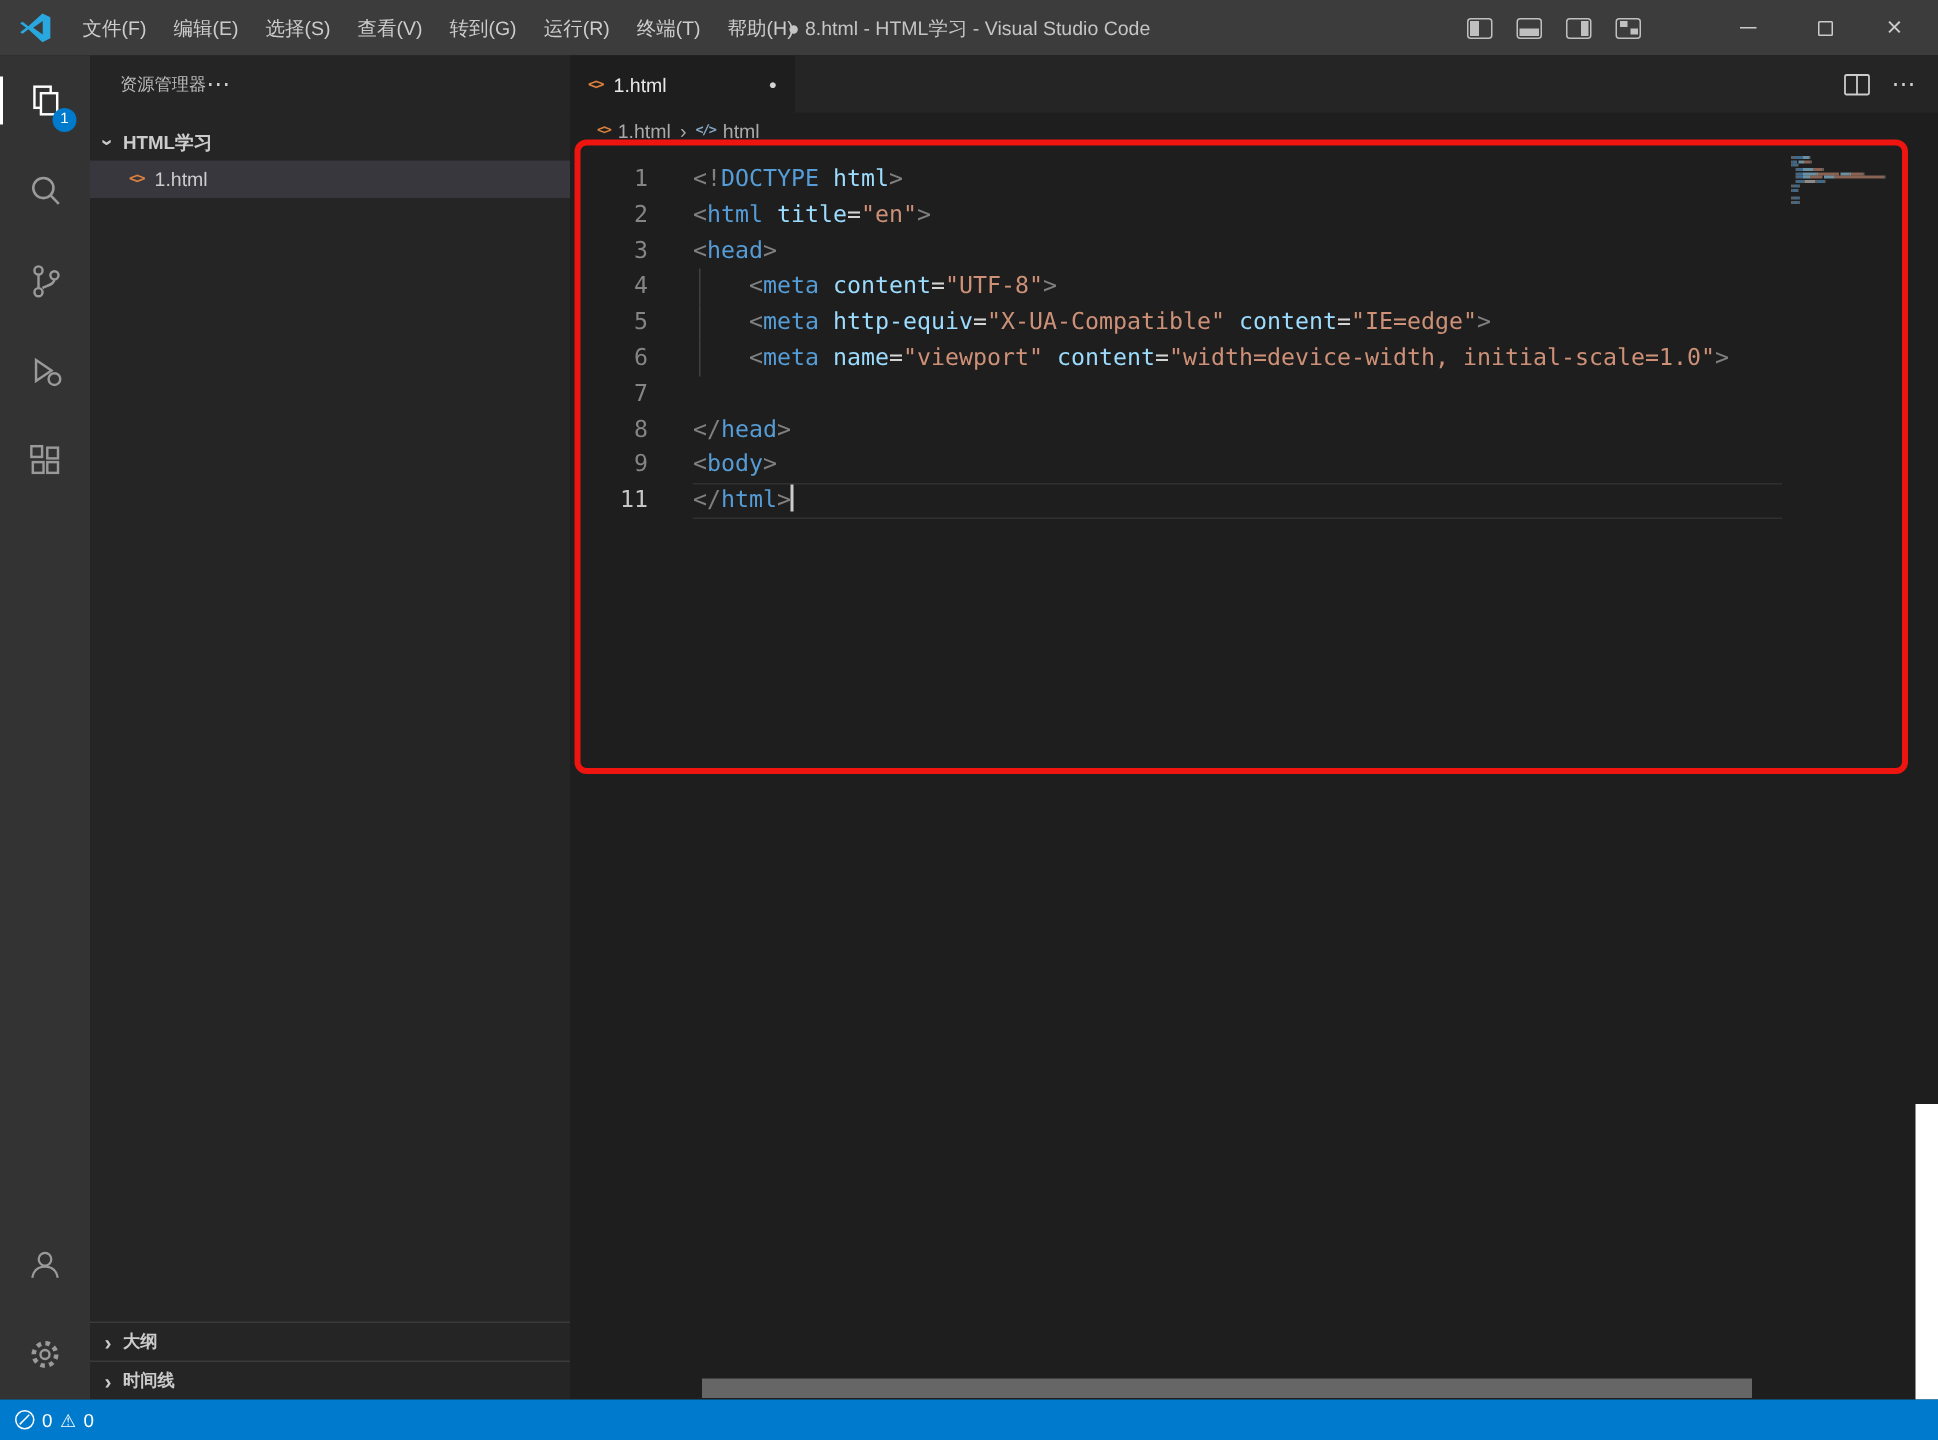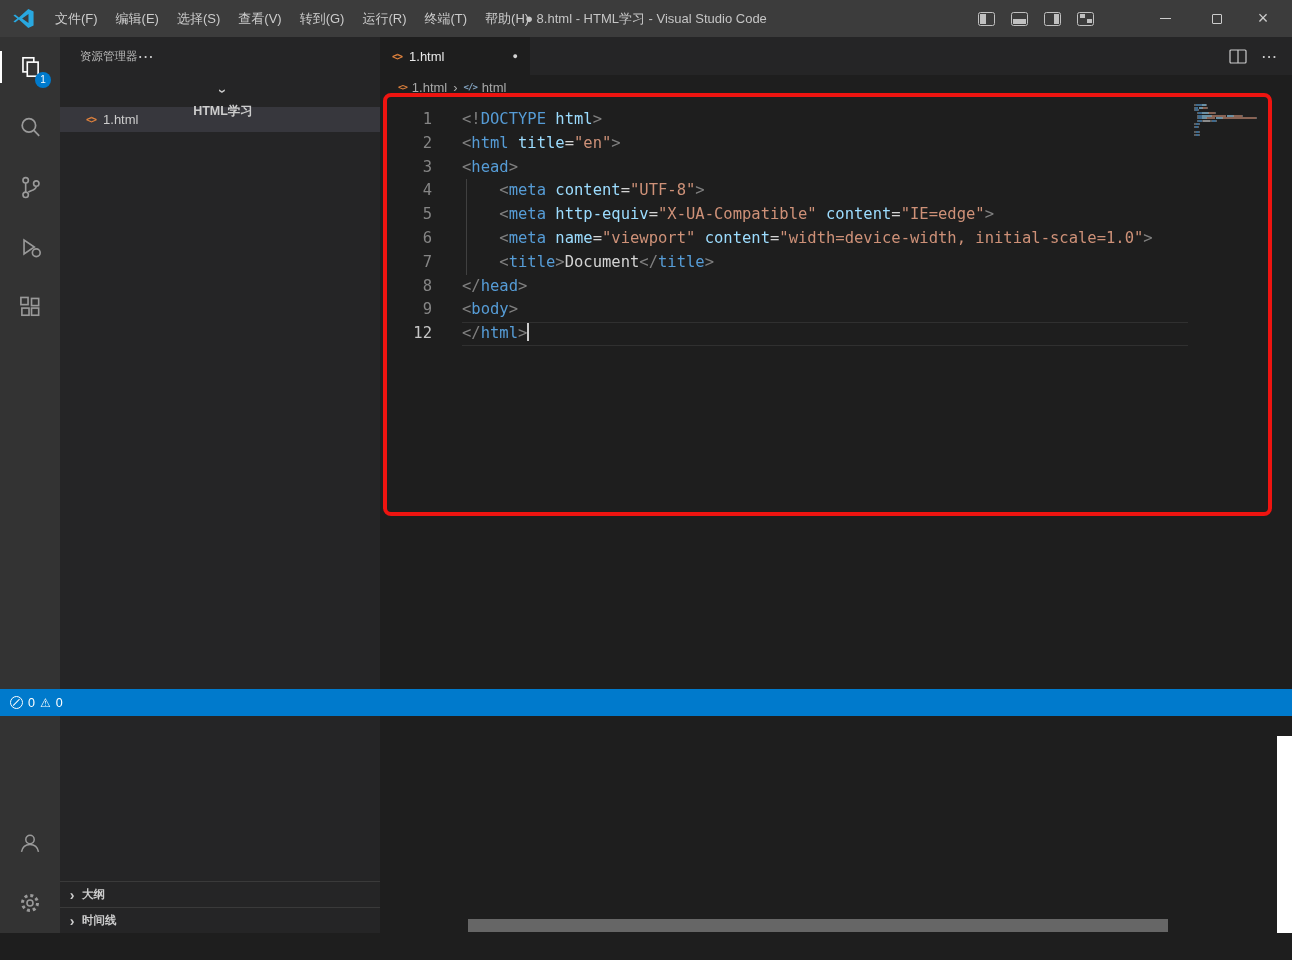--- a/index.html
+++ b/index.html
@@ -1,18 +1,18 @@
 <!DOCTYPE html>
 <html style="--accent: #007acc; --annotation: #ee1410; --tag: #569cd6; --attr: #9cdcfe; --str: #ce9178; --punct: #808080; --fg: #d4d4d4;"><head>
 <meta charset="utf-8">
 <style>
   * { margin:0; padding:0; box-sizing:border-box; }
   html,body { width:1292px; height:960px; overflow:hidden; background:#1e1e1e;
     font-family:"Liberation Sans","DejaVu Sans",sans-serif; }
-  .app { position:relative; width:1292px; height:716px;text-decoration:underline; }
+  .app { position:relative; width:1292px; height:960px;text-decoration:underline; }
 
   
   .titlebar { position:absolute; left:0; top:0; width:100%; height:37px; background:#3c3c3c; }
   .vscode-logo { position:absolute; left:12px; top:7px; width:23px; height:23px; }
   .menubar { position:absolute; left:46px; top:0; display:flex; }
   .menu-item { padding:0 9px; line-height:37px; font-size:13px; color:#cccccc; cursor:default; }
   .window-title { position:absolute; left:50%; top:0; transform:translateX(-50%);
     line-height:37px; font-size:13px; color:#c5c5c5; white-space:nowrap; }
   .layout-icons { position:absolute; right:190px; top:0; height:37px; display:flex; align-items:center; }
   .li { width:17px; height:14px; border:1.2px solid #c0c0c0; border-radius:2.5px; position:relative; margin:0 8px; }
@@ -35,21 +35,21 @@
   .ab-bottom { position:absolute; bottom:0; left:0; width:60px; }
   .badge { position:absolute; right:9px; bottom:9px; width:16px; height:16px; border-radius:50%;
     background:var(--accent); color:#fff; font-size:10px; line-height:16px; text-align:center; }
 
   
   .sidebar { position:absolute; left:60px; top:37px; width:320px; height:896px; background:#252526; color:#cccccc; }
   .sb-header { height:38px; display:flex; align-items:center; justify-content:flex-start; padding:0 14px 0 20px; }
   .sb-header-title { font-size:11.5px; color:#bbbbbb; }
   .more-glyph { color:#cccccc; font-size:16px; letter-spacing:1px; cursor:pointer; }
   .sb-section { height:24px; margin-top:8px; display:flex; align-items:center; gap:4px; padding-left:6px;
-    font-size:12.5px; font-weight:bold; color:#cccccc; cursor:pointer;flex-direction:column; }
+    font-size:12.5px; font-weight:bold; color:#cccccc; cursor:pointer; }
   .chev { display:inline-block; font-size:14px; color:#cccccc; width:12px; text-align:center; }
   .chev-down { transform:rotate(90deg); }
   .sb-file { height:25px; display:flex; align-items:center; gap:7px; padding-left:26px;
     background:#37373d; font-size:13px; cursor:pointer; }
   .file-icon { color:#e0823d; font-family:"DejaVu Sans Mono",monospace; font-weight:bold;
     font-size:10px; letter-spacing:-1px; }
   .sb-bottom { position:absolute; bottom:0; left:0; width:100%; }
   .sb-bottom-row { height:26px; display:flex; align-items:center; gap:4px; padding-left:6px;
     border-top:1px solid #3a3a3a; font-size:11.5px; font-weight:bold; color:#cccccc; cursor:pointer; }
 
@@ -266,33 +266,32 @@
           <div class="line">
             <div class="gutter">5</div>
             <div class="content"><span class="indent-guide"></span><span class="tk-d">    </span><span class="tk-p">&lt;</span><span class="tk-t">meta</span><span class="tk-d"> </span><span class="tk-a">http-equiv</span><span class="tk-d">=</span><span class="tk-s">"X-UA-Compatible"</span><span class="tk-d"> </span><span class="tk-a">content</span><span class="tk-d">=</span><span class="tk-s">"IE=edge"</span><span class="tk-p">&gt;</span></div>
           </div>
           <div class="line">
             <div class="gutter">6</div>
             <div class="content"><span class="indent-guide"></span><span class="tk-d">    </span><span class="tk-p">&lt;</span><span class="tk-t">meta</span><span class="tk-d"> </span><span class="tk-a">name</span><span class="tk-d">=</span><span class="tk-s">"viewport"</span><span class="tk-d"> </span><span class="tk-a">content</span><span class="tk-d">=</span><span class="tk-s">"width=device-width, initial-scale=1.0"</span><span class="tk-p">&gt;</span></div>
           </div>
           <div class="line">
             <div class="gutter">7</div>
-            <div class="content"><span class="indent-guide"></span><span class="tk-d">    </span><span class="tk-p">&lt;</span><span class="tk-t">title</span><span class="tk-p">&gt;</span><span class="tk-d">Document</span><span class="tk-p">&lt;/</span><span class="tk-t">title</span><span class="tk-p">&gt;</span></div>
           </div>
           <div class="line">
             <div class="gutter">8</div>
             <div class="content"><span class="tk-p">&lt;/</span><span class="tk-t">head</span><span class="tk-p">&gt;</span></div>
           </div>
           <div class="line">
             <div class="gutter">9</div>
             <div class="content"><span class="tk-p">&lt;</span><span class="tk-t">body</span><span class="tk-p">&gt;</span></div>
           </div>
           <div class="line active">
             <div class="hl"></div>
-            <div class="gutter">12</div>
+            <div class="gutter">11</div>
             <div class="content"><span class="tk-p">&lt;/</span><span class="tk-t">html</span><span class="tk-p">&gt;</span><span class="cursor"></span></div>
           </div>
         </div>
     </div>
     <div class="minimap">
         <div class="mini-line"><span class="mini-seg bg-p" style="width: 1.7px;"></span><span class="mini-seg bg-t" style="width: 5.95px;"></span><span class="mini-seg bg-a" style="width: 4.25px;"></span><span class="mini-seg bg-p" style="width: 0.85px;"></span></div>
         <div class="mini-line"><span class="mini-seg bg-p" style="width: 0.85px;"></span><span class="mini-seg bg-t" style="width: 3.4px;"></span><span class="mini-seg" style="width: 0.85px;"></span><span class="mini-seg bg-a" style="width: 3.4px;"></span><span class="mini-seg bg-d" style="width: 0.85px;"></span><span class="mini-seg bg-s" style="width: 3.4px;"></span><span class="mini-seg bg-p" style="width: 0.85px;"></span></div>
         <div class="mini-line"><span class="mini-seg bg-p" style="width: 0.85px;"></span><span class="mini-seg bg-t" style="width: 3.4px;"></span><span class="mini-seg bg-p" style="width: 0.85px;"></span></div>
         <div class="mini-line"><span class="mini-seg" style="width: 3.4px;"></span><span class="mini-seg bg-p" style="width: 0.85px;"></span><span class="mini-seg bg-t" style="width: 3.4px;"></span><span class="mini-seg" style="width: 0.85px;"></span><span class="mini-seg bg-a" style="width: 5.95px;"></span><span class="mini-seg bg-d" style="width: 0.85px;"></span><span class="mini-seg bg-s" style="width: 5.95px;"></span><span class="mini-seg bg-p" style="width: 0.85px;"></span></div>
         <div class="mini-line"><span class="mini-seg" style="width: 3.4px;"></span><span class="mini-seg bg-p" style="width: 0.85px;"></span><span class="mini-seg bg-t" style="width: 3.4px;"></span><span class="mini-seg" style="width: 0.85px;"></span><span class="mini-seg bg-a" style="width: 8.5px;"></span><span class="mini-seg bg-d" style="width: 0.85px;"></span><span class="mini-seg bg-s" style="width: 14.45px;"></span><span class="mini-seg" style="width: 0.85px;"></span><span class="mini-seg bg-a" style="width: 5.95px;"></span><span class="mini-seg bg-d" style="width: 0.85px;"></span><span class="mini-seg bg-s" style="width: 7.65px;"></span><span class="mini-seg bg-p" style="width: 0.85px;"></span></div>

